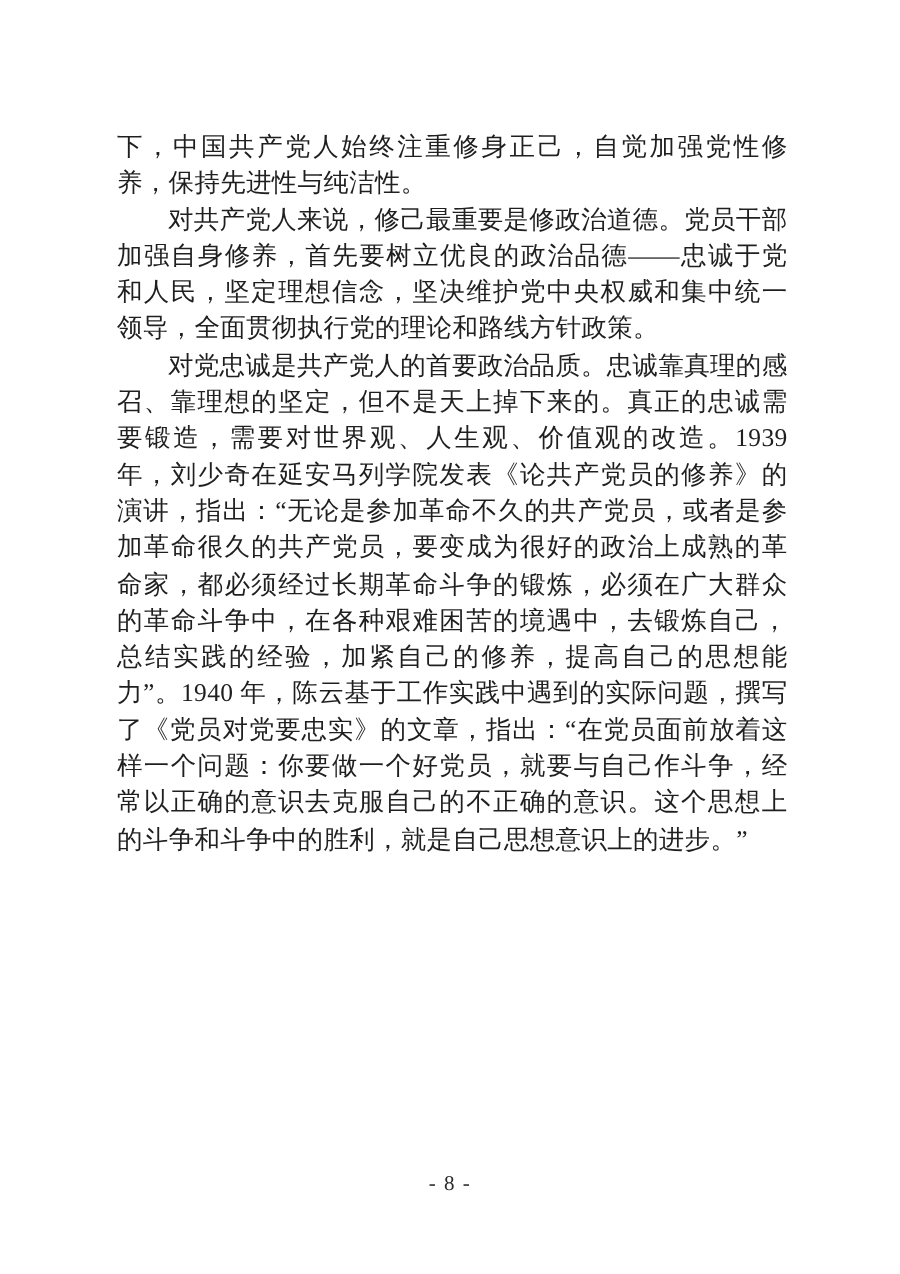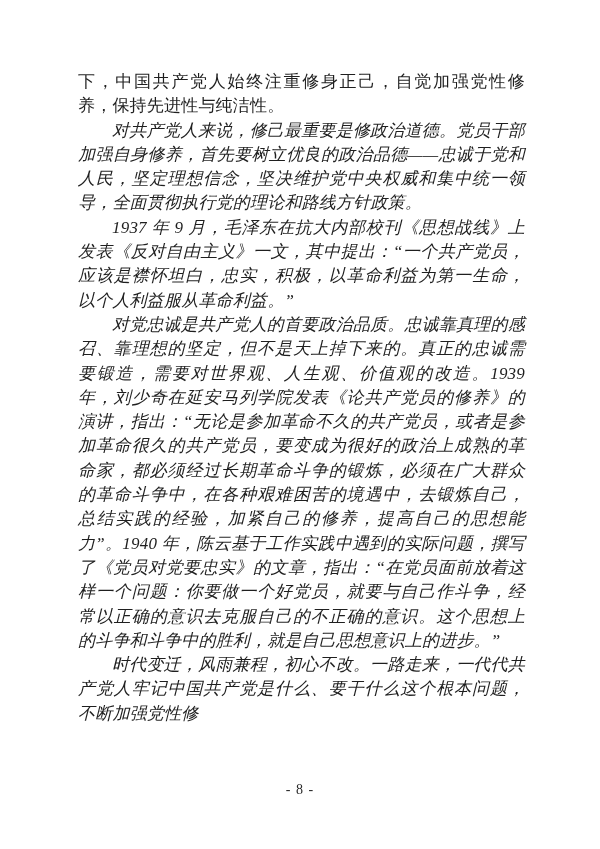--- a/index.html
+++ b/index.html
@@ -15,53 +15,50 @@
     font-family: "Liberation Serif", "DejaVu Serif", serif;
   }
   .page {
     position: absolute;
     inset: 0;
     background: #ffffff;
   }
   .content {
     position: absolute;
     left: 78px;
-    top: 70px;
+    top: 86px;
     width: 447px;
     color: #1f1f1f;
     font-size: 17px;
     line-height: 24.3px;
     text-align: justify;
     text-justify: inter-character;
     letter-spacing: 0.2px;
   }
   .content p {
     margin: 0;
     padding: 0;
   }
   .content p.indent {
     text-indent: 2em;
-    font-style: italic;
   }
   .page-footer {
     position: absolute;
     left: 0;
     width: 600px;
     top: 782px;
     text-align: center;
     color: #2a2a2a;
     font-size: 14px;
     letter-spacing: 1px;
   }
 </style>
 </head>
 <body>
 
 <div class="page">
   <div class="content">
     <p>下，中国共产党人始终注重修身正己，自觉加强党性修养，保持先进性与纯洁性。</p>
     <p class="indent">对共产党人来说，修己最重要是修政治道德。党员干部加强自身修养，首先要树立优良的政治品德——忠诚于党和人民，坚定理想信念，坚决维护党中央权威和集中统一领导，全面贯彻执行党的理论和路线方针政策。</p>
-    <p class="indent">1937 年 9 月，毛泽东在抗大内部校刊《思想战线》上发表《反对自由主义》一文，其中提出：“一个共产党员，应该是襟怀坦白，忠实，积极，以革命利益为第一生命，以个人利益服从革命利益。”</p>
     <p class="indent">对党忠诚是共产党人的首要政治品质。忠诚靠真理的感召、靠理想的坚定，但不是天上掉下来的。真正的忠诚需要锻造，需要对世界观、人生观、价值观的改造。1939 年，刘少奇在延安马列学院发表《论共产党员的修养》的演讲，指出：“无论是参加革命不久的共产党员，或者是参加革命很久的共产党员，要变成为很好的政治上成熟的革命家，都必须经过长期革命斗争的锻炼，必须在广大群众的革命斗争中，在各种艰难困苦的境遇中，去锻炼自己，总结实践的经验，加紧自己的修养，提高自己的思想能力”。1940 年，陈云基于工作实践中遇到的实际问题，撰写了《党员对党要忠实》的文章，指出：“在党员面前放着这样一个问题：你要做一个好党员，就要与自己作斗争，经常以正确的意识去克服自己的不正确的意识。这个思想上的斗争和斗争中的胜利，就是自己思想意识上的进步。”</p>
-    <p class="indent">时代变迁，风雨兼程，初心不改。一路走来，一代代共产党人牢记中国共产党是什么、要干什么这个根本问题，不断加强党性修</p>
   </div>
   <div class="page-footer">- 8 -</div>
 </div>
 
 </body></html>

